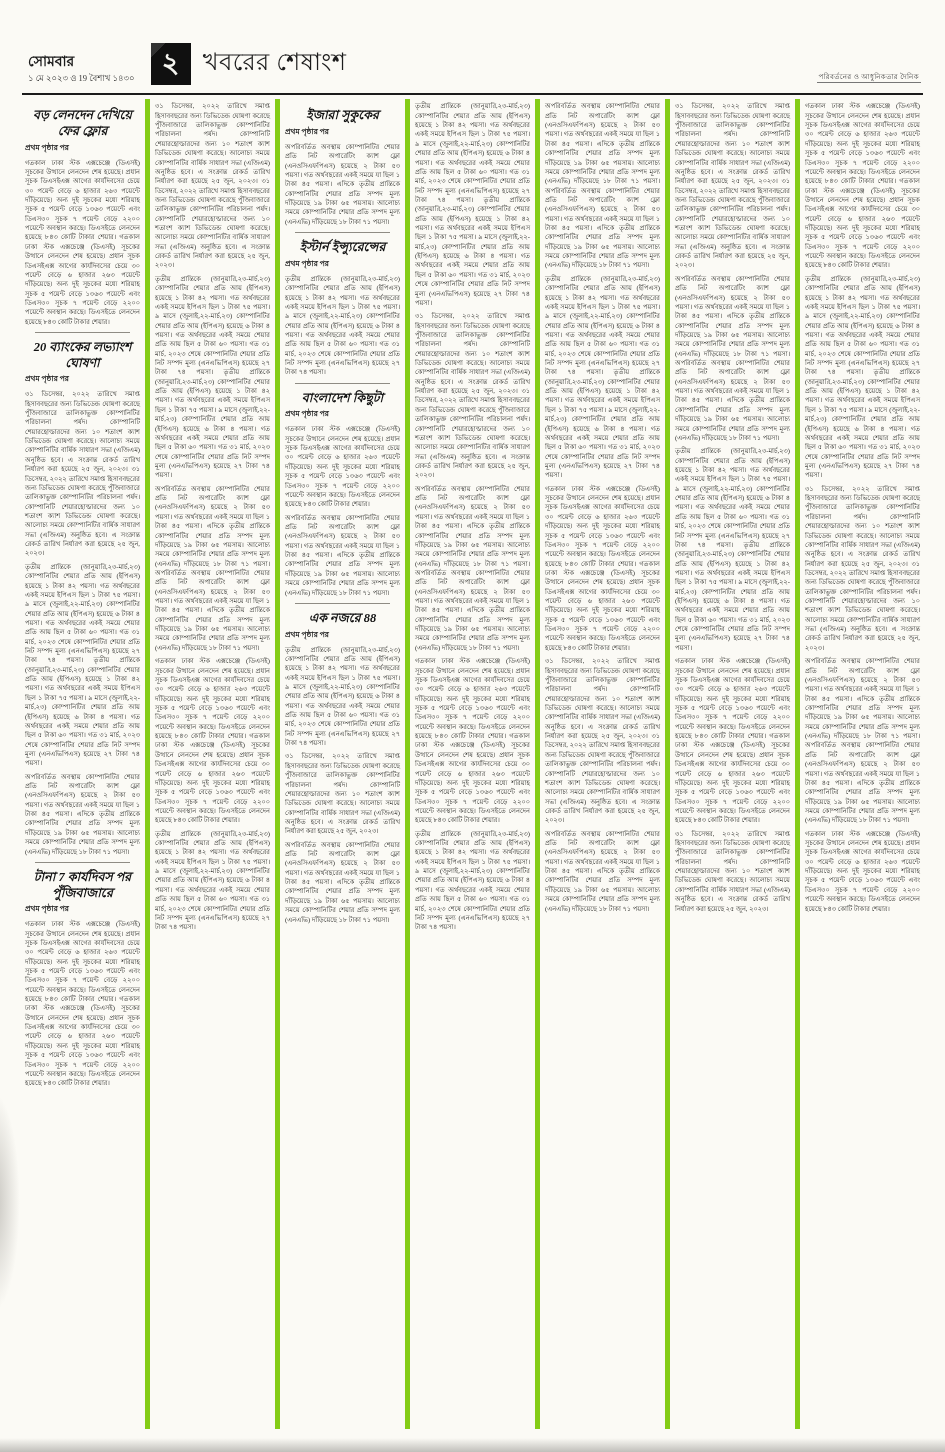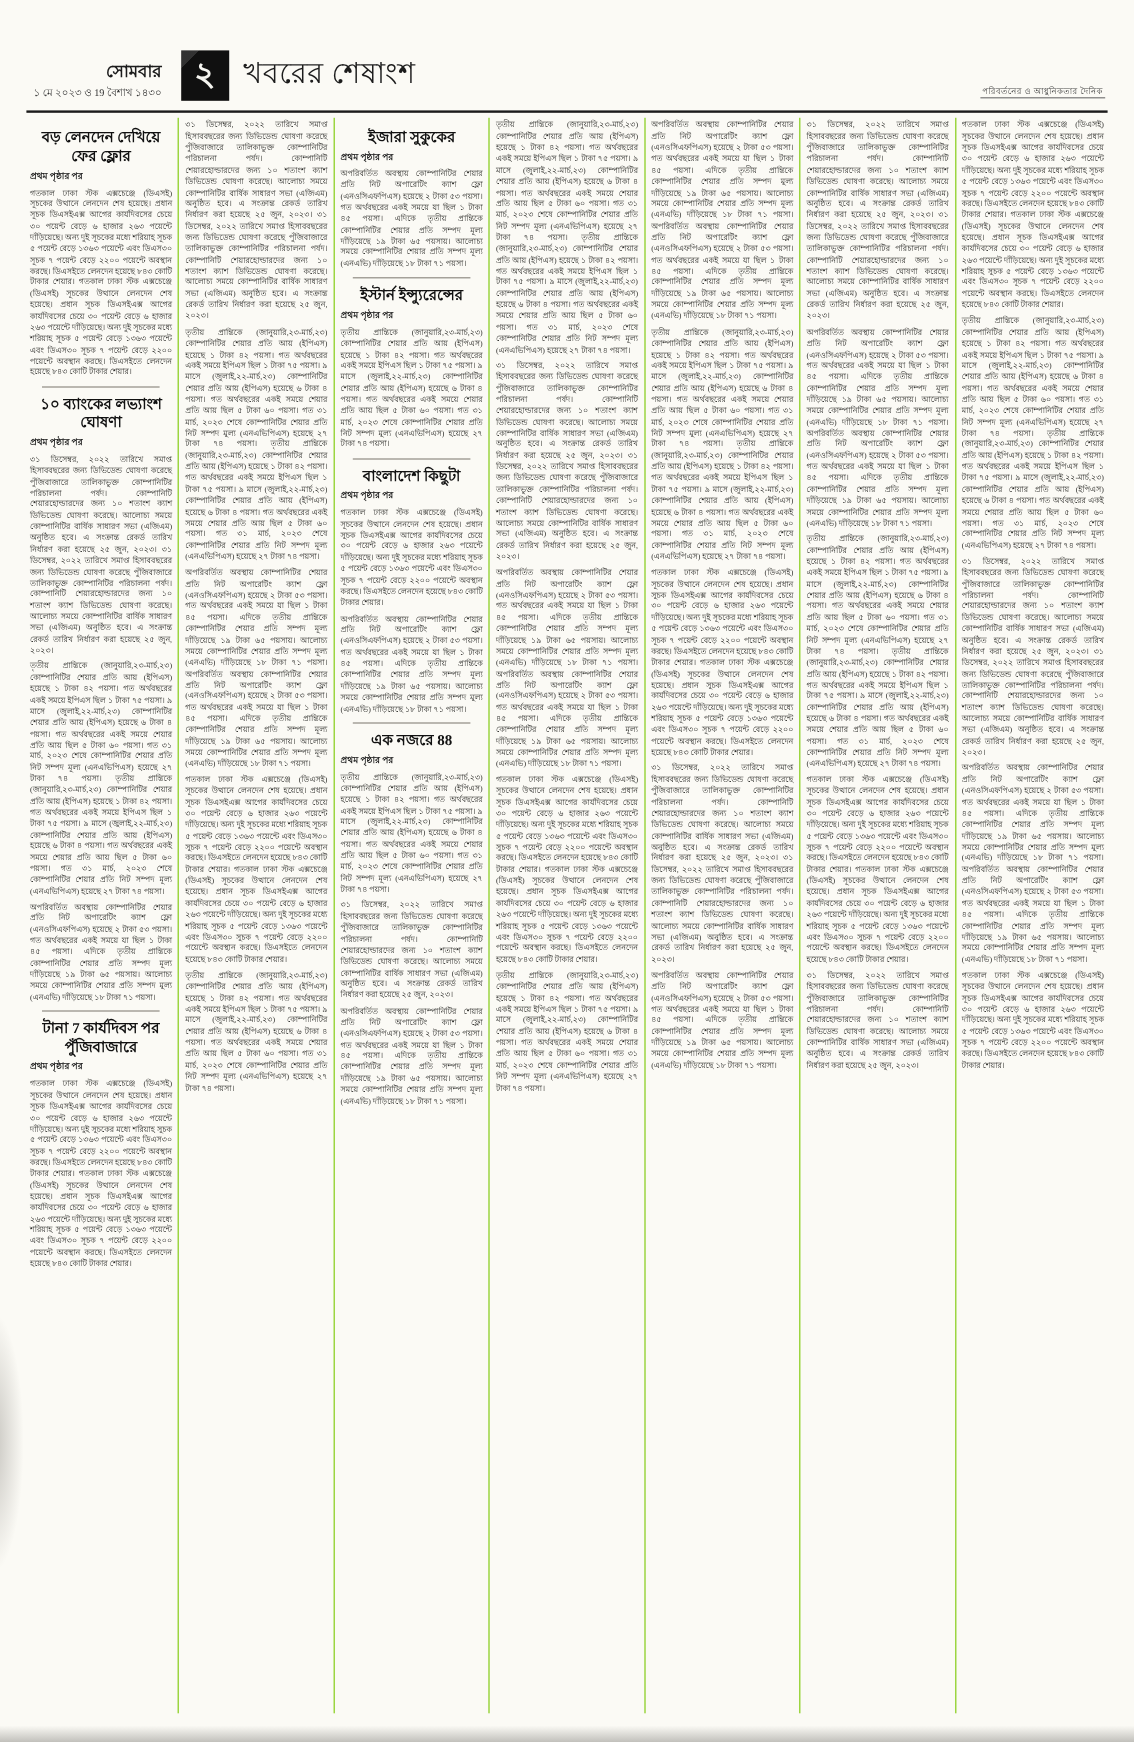--- a/index.html
+++ b/index.html
@@ -23,21 +23,21 @@
     content:""; position:absolute; left:-6px; bottom:140px; width:26px; height:220px;
     background:radial-gradient(ellipse at left, rgba(60,55,48,.28), rgba(60,55,48,0) 70%);
     pointer-events:none;
   }
 
   
   .masthead{
     display:flex; align-items:flex-end;
     padding:24px 24px 8px 28px;
   }
-  .dateblock{ text-align:right; margin-right:10px; line-height:1.2; padding-bottom:2px;}
+  .dateblock{ text-align:left; margin-right:10px; line-height:1.2; padding-bottom:2px;}
   .weekday{ font-weight:bold; font-size:14px; }
   .dateline{ font-size:8.5px; color:#333; margin-top:2px; white-space:nowrap;}
   .pagenum-box{
     width:40px; height:42px; background:#101010; color:#f5f5f0;
     display:flex; align-items:center; justify-content:center;
     font-size:27px; font-weight:bold; margin:0 12px 0 6px; flex:0 0 auto;
     background-image:linear-gradient(135deg, rgba(255,255,255,.14) 0 18%, transparent 18% 100%);
   }
   .section-title{
     font-size:24px; font-weight:normal; letter-spacing:.5px;
@@ -56,27 +56,27 @@
 
   
   .columns{
     display:flex; align-items:stretch;
     margin:4px 20px 0; height:1330px; overflow:hidden;
   }
   .col{
     flex:1 1 0; min-width:0;
     padding:2px 5px 0;
     overflow:hidden;
-    border-left:1px solid #84cc16;
+    border-left:5px solid #84cc16;
   }
   .col:first-child{ border-left:none; }
 
   .headline{
     font-weight:bold; font-size:12.5px; line-height:1.25;
-    text-align:center; margin:7px 1px 2px; color:#111;
+    text-align:center; margin:7px 1px 2px; color:#111;font-style:italic;
   }
   .subhead{
     font-weight:bold; font-size:7.5px; text-align:left;
     margin:0 0 4px; color:#222;
   }
   .body{
     font-size:6.6px; line-height:1.42; text-align:justify;
     margin:0 0 4px; color:#2b2b28;
     word-break:break-word;
   }
@@ -103,21 +103,21 @@
   </div>
 
   <hr class="header-rule">
 
   <div class="columns">
       <div class="col">
         <div class="headline">বড় লেনদেন দেখিয়ে ফের ফ্লোর</div>
         <div class="subhead">প্রথম পৃষ্ঠার পর</div>
         <p class="body">গতকাল ঢাকা স্টক এক্সচেঞ্জে (ডিএসই) সূচকের উত্থানে লেনদেন শেষ হয়েছে। প্রধান সূচক ডিএসইএক্স আগের কার্যদিবসের চেয়ে ৩০ পয়েন্ট বেড়ে ৬ হাজার ২৬৩ পয়েন্টে দাঁড়িয়েছে। অন্য দুই সূচকের মধ্যে শরিয়াহ সূচক ৫ পয়েন্ট বেড়ে ১৩৬৩ পয়েন্টে এবং ডিএস৩০ সূচক ৭ পয়েন্ট বেড়ে ২২০০ পয়েন্টে অবস্থান করছে। ডিএসইতে লেনদেন হয়েছে ৮৪৩ কোটি টাকার শেয়ার। গতকাল ঢাকা স্টক এক্সচেঞ্জে (ডিএসই) সূচকের উত্থানে লেনদেন শেষ হয়েছে। প্রধান সূচক ডিএসইএক্স আগের কার্যদিবসের চেয়ে ৩০ পয়েন্ট বেড়ে ৬ হাজার ২৬৩ পয়েন্টে দাঁড়িয়েছে। অন্য দুই সূচকের মধ্যে শরিয়াহ সূচক ৫ পয়েন্ট বেড়ে ১৩৬৩ পয়েন্টে এবং ডিএস৩০ সূচক ৭ পয়েন্ট বেড়ে ২২০০ পয়েন্টে অবস্থান করছে। ডিএসইতে লেনদেন হয়েছে ৮৪৩ কোটি টাকার শেয়ার।</p>
         <div class="rule"></div>
-        <div class="headline">১০ ব্যাংকের লভ্যাংশ ঘোষণা</div>
+        <div class="headline">20 ব্যাংকের লভ্যাংশ ঘোষণা</div>
         <div class="subhead">প্রথম পৃষ্ঠার পর</div>
         <p class="body">৩১ ডিসেম্বর, ২০২২ তারিখে সমাপ্ত হিসাববছরের জন্য ডিভিডেন্ড ঘোষণা করেছে পুঁজিবাজারে তালিকাভুক্ত কোম্পানিটির পরিচালনা পর্ষদ। কোম্পানিটি শেয়ারহোল্ডারদের জন্য ১০ শতাংশ ক্যাশ ডিভিডেন্ড ঘোষণা করেছে। আলোচ্য সময়ে কোম্পানিটির বার্ষিক সাধারণ সভা (এজিএম) অনুষ্ঠিত হবে। এ সংক্রান্ত রেকর্ড তারিখ নির্ধারণ করা হয়েছে ২৫ জুন, ২০২৩। ৩১ ডিসেম্বর, ২০২২ তারিখে সমাপ্ত হিসাববছরের জন্য ডিভিডেন্ড ঘোষণা করেছে পুঁজিবাজারে তালিকাভুক্ত কোম্পানিটির পরিচালনা পর্ষদ। কোম্পানিটি শেয়ারহোল্ডারদের জন্য ১০ শতাংশ ক্যাশ ডিভিডেন্ড ঘোষণা করেছে। আলোচ্য সময়ে কোম্পানিটির বার্ষিক সাধারণ সভা (এজিএম) অনুষ্ঠিত হবে। এ সংক্রান্ত রেকর্ড তারিখ নির্ধারণ করা হয়েছে ২৫ জুন, ২০২৩।</p>
         <p class="body">তৃতীয় প্রান্তিকে (জানুয়ারি,২৩-মার্চ,২৩) কোম্পানিটির শেয়ার প্রতি আয় (ইপিএস) হয়েছে ১ টাকা ৪২ পয়সা। গত অর্থবছরের একই সময়ে ইপিএস ছিল ১ টাকা ৭৫ পয়সা। ৯ মাসে (জুলাই,২২-মার্চ,২৩) কোম্পানিটির শেয়ার প্রতি আয় (ইপিএস) হয়েছে ৬ টাকা ৪ পয়সা। গত অর্থবছরের একই সময়ে শেয়ার প্রতি আয় ছিল ৫ টাকা ৬০ পয়সা। গত ৩১ মার্চ, ২০২৩ শেষে কোম্পানিটির শেয়ার প্রতি নিট সম্পদ মূল্য (এনএভিপিএস) হয়েছে ২৭ টাকা ৭৪ পয়সা। তৃতীয় প্রান্তিকে (জানুয়ারি,২৩-মার্চ,২৩) কোম্পানিটির শেয়ার প্রতি আয় (ইপিএস) হয়েছে ১ টাকা ৪২ পয়সা। গত অর্থবছরের একই সময়ে ইপিএস ছিল ১ টাকা ৭৫ পয়সা। ৯ মাসে (জুলাই,২২-মার্চ,২৩) কোম্পানিটির শেয়ার প্রতি আয় (ইপিএস) হয়েছে ৬ টাকা ৪ পয়সা। গত অর্থবছরের একই সময়ে শেয়ার প্রতি আয় ছিল ৫ টাকা ৬০ পয়সা। গত ৩১ মার্চ, ২০২৩ শেষে কোম্পানিটির শেয়ার প্রতি নিট সম্পদ মূল্য (এনএভিপিএস) হয়েছে ২৭ টাকা ৭৪ পয়সা।</p>
         <p class="body">অপরিবর্তিত অবস্থায় কোম্পানিটির শেয়ার প্রতি নিট অপারেটিং ক্যাশ ফ্লো (এনওসিএফপিএস) হয়েছে ২ টাকা ৫৩ পয়সা। গত অর্থবছরের একই সময়ে যা ছিল ১ টাকা ৪৫ পয়সা। এদিকে তৃতীয় প্রান্তিকে কোম্পানিটির শেয়ার প্রতি সম্পদ মূল্য দাঁড়িয়েছে ১৯ টাকা ৬৫ পয়সায়। আলোচ্য সময়ে কোম্পানিটির শেয়ার প্রতি সম্পদ মূল্য (এনএভি) দাঁড়িয়েছে ১৮ টাকা ৭১ পয়সা।</p>
         <div class="rule"></div>
         <div class="headline">টানা 7 কার্যদিবস পর পুঁজিবাজারে</div>
         <div class="subhead">প্রথম পৃষ্ঠার পর</div>
         <p class="body">গতকাল ঢাকা স্টক এক্সচেঞ্জে (ডিএসই) সূচকের উত্থানে লেনদেন শেষ হয়েছে। প্রধান সূচক ডিএসইএক্স আগের কার্যদিবসের চেয়ে ৩০ পয়েন্ট বেড়ে ৬ হাজার ২৬৩ পয়েন্টে দাঁড়িয়েছে। অন্য দুই সূচকের মধ্যে শরিয়াহ সূচক ৫ পয়েন্ট বেড়ে ১৩৬৩ পয়েন্টে এবং ডিএস৩০ সূচক ৭ পয়েন্ট বেড়ে ২২০০ পয়েন্টে অবস্থান করছে। ডিএসইতে লেনদেন হয়েছে ৮৪৩ কোটি টাকার শেয়ার। গতকাল ঢাকা স্টক এক্সচেঞ্জে (ডিএসই) সূচকের উত্থানে লেনদেন শেষ হয়েছে। প্রধান সূচক ডিএসইএক্স আগের কার্যদিবসের চেয়ে ৩০ পয়েন্ট বেড়ে ৬ হাজার ২৬৩ পয়েন্টে দাঁড়িয়েছে। অন্য দুই সূচকের মধ্যে শরিয়াহ সূচক ৫ পয়েন্ট বেড়ে ১৩৬৩ পয়েন্টে এবং ডিএস৩০ সূচক ৭ পয়েন্ট বেড়ে ২২০০ পয়েন্টে অবস্থান করছে। ডিএসইতে লেনদেন হয়েছে ৮৪৩ কোটি টাকার শেয়ার।</p>
       </div>
       <div class="col">

